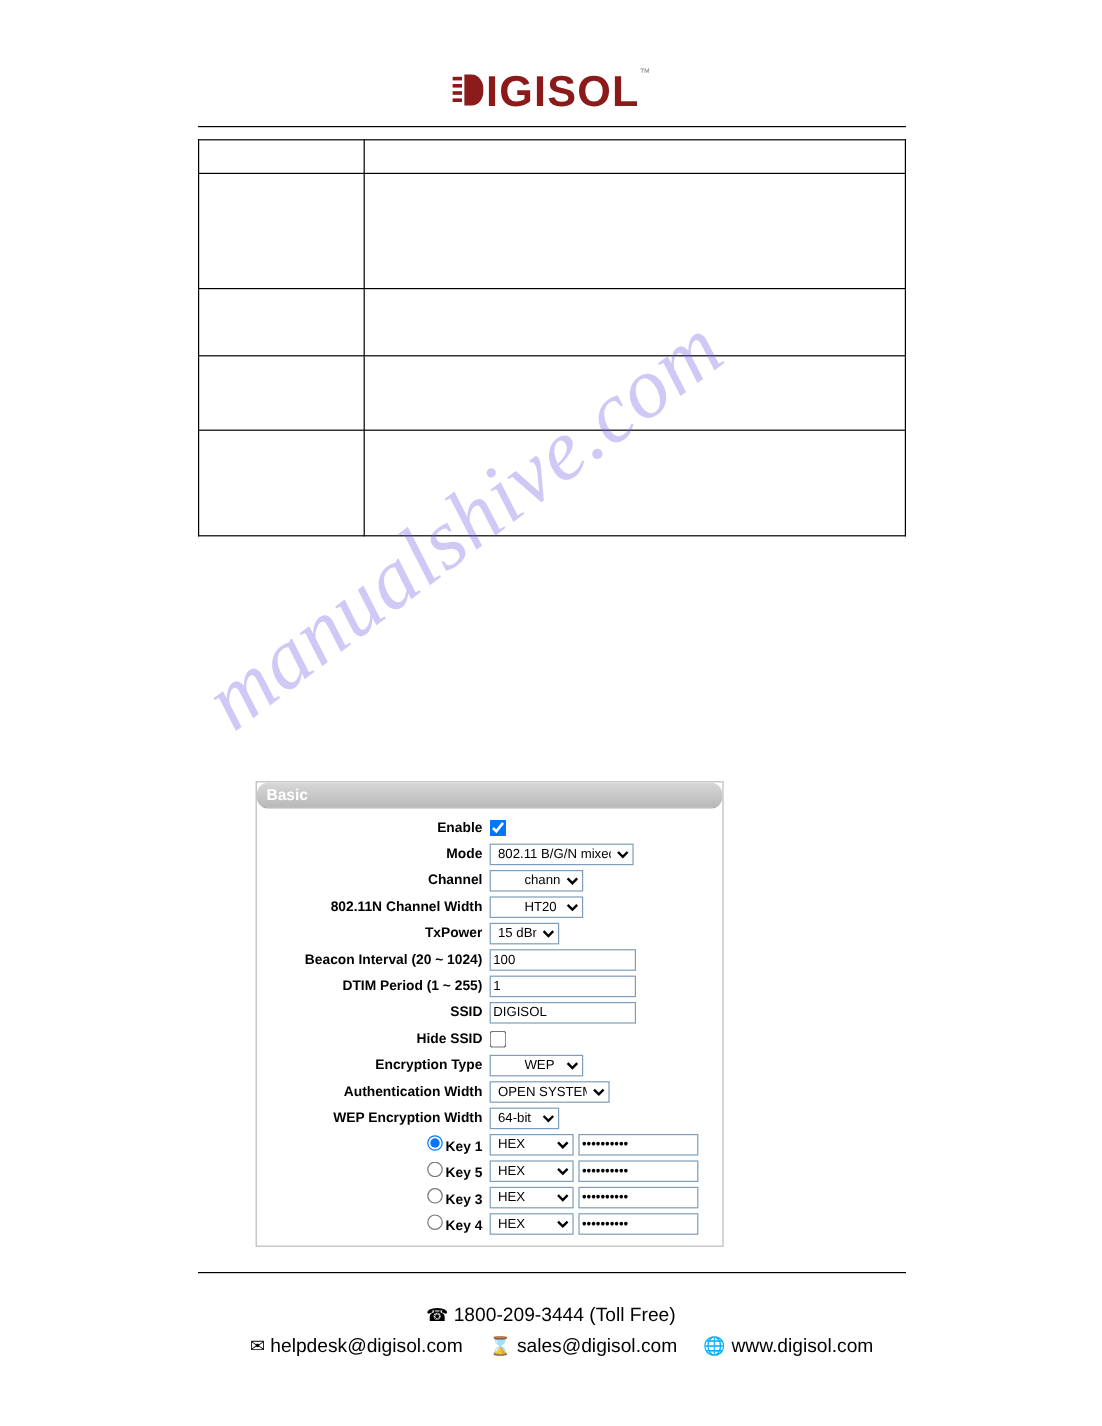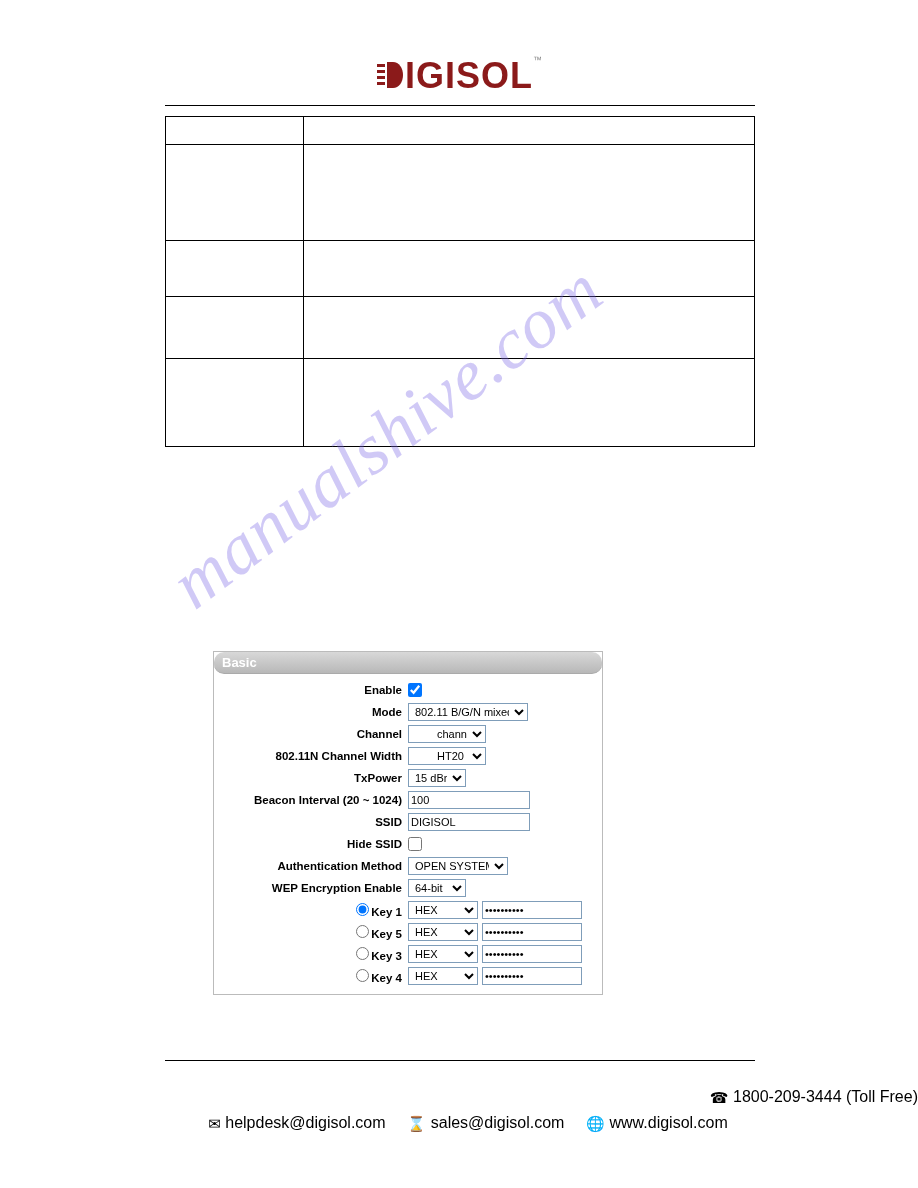--- a/index.html
+++ b/index.html
@@ -151,21 +151,21 @@
     top: 1060px;
     width: 590px;
     border: none;
     border-top: 1.5px solid #000;
   }
   .footer {
     position: absolute;
     left: 0;
     top: 1085px;
     width: 918px;
-    text-align: right;
+    text-align: center;
     font-size: 16px;
     line-height: 1.5;
     font-family: Arial, sans-serif;
   }
   .footer .line1 {
     margin-bottom: 2px;
   }
   .footer .line2 {
     display: flex;
     justify-content: center;
@@ -261,45 +261,57 @@
         </div>
     </div>
 
     <div class="row">
       <div class="lbl">Beacon Interval (20 ~ 1024)</div>
       <div class="ctrl">
           <input type="text" class="w110" value="100" style="">
         </div>
     </div>
 
+    <div class="row">
+      <div class="lbl">DTIM Period (1 ~ 255)</div>
+      <div class="ctrl">
+          <input type="text" class="w110" value="1" style="">
+        </div>
+    </div>
 
     <div class="row">
       <div class="lbl">SSID</div>
       <div class="ctrl">
           <input type="text" class="w110" value="DIGISOL" style="">
         </div>
     </div>
 
     <div class="row">
       <div class="lbl">Hide SSID</div>
       <div class="ctrl">
           <input type="checkbox" style="">
         </div>
     </div>
 
-
-    <div class="row">
-      <div class="lbl">Authentication Method</div>
+    <div class="row">
+      <div class="lbl">Encryption Type</div>
+      <div class="ctrl">
+          <select class="w80"><option>WEP</option></select>
+        </div>
+    </div>
+
+    <div class="row">
+      <div class="lbl">Authentication Width</div>
       <div class="ctrl">
           <select class="w100"><option>OPEN SYSTEM</option></select>
         </div>
     </div>
 
     <div class="row">
-      <div class="lbl">WEP Encryption Enable</div>
+      <div class="lbl">WEP Encryption Width</div>
       <div class="ctrl">
           <select class="w60"><option>64-bit</option></select>
         </div>
     </div>
 
     <div class="row">
       <div class="lbl">
         <input type="radio" name="wk" checked="" style=""><span class="radio-lbl">Key 1</span>
       </div>
       <div class="ctrl">

